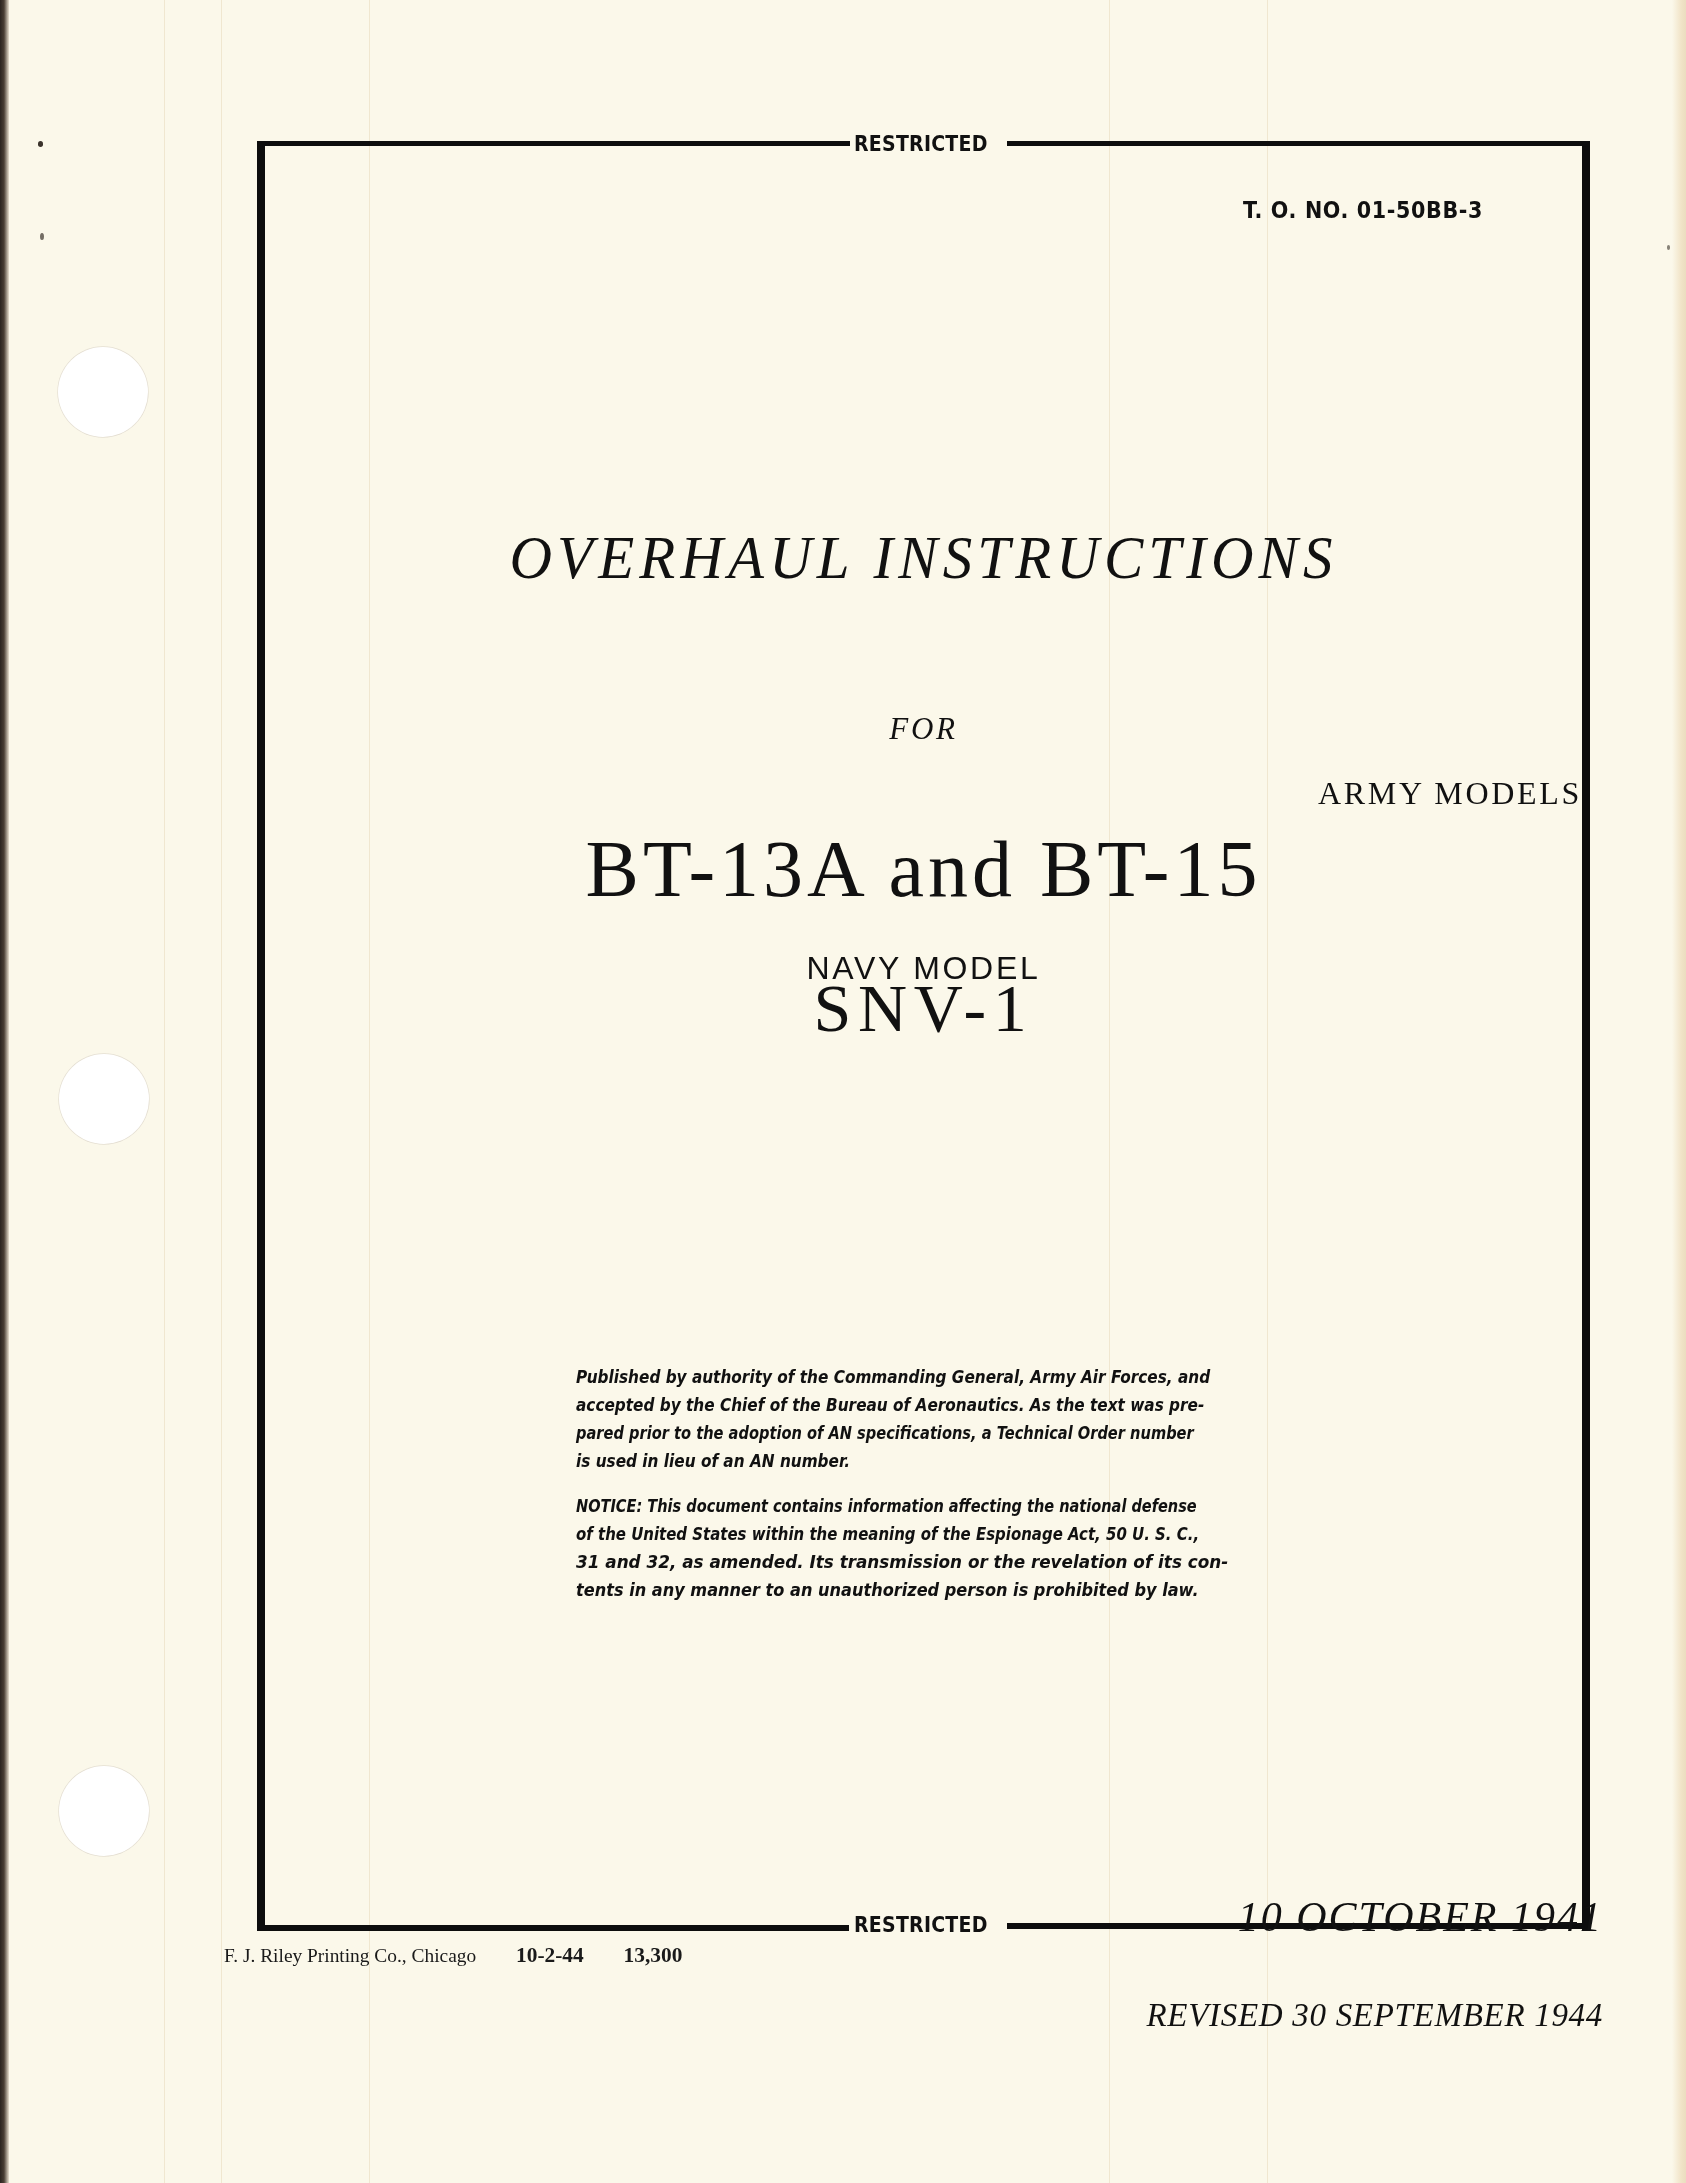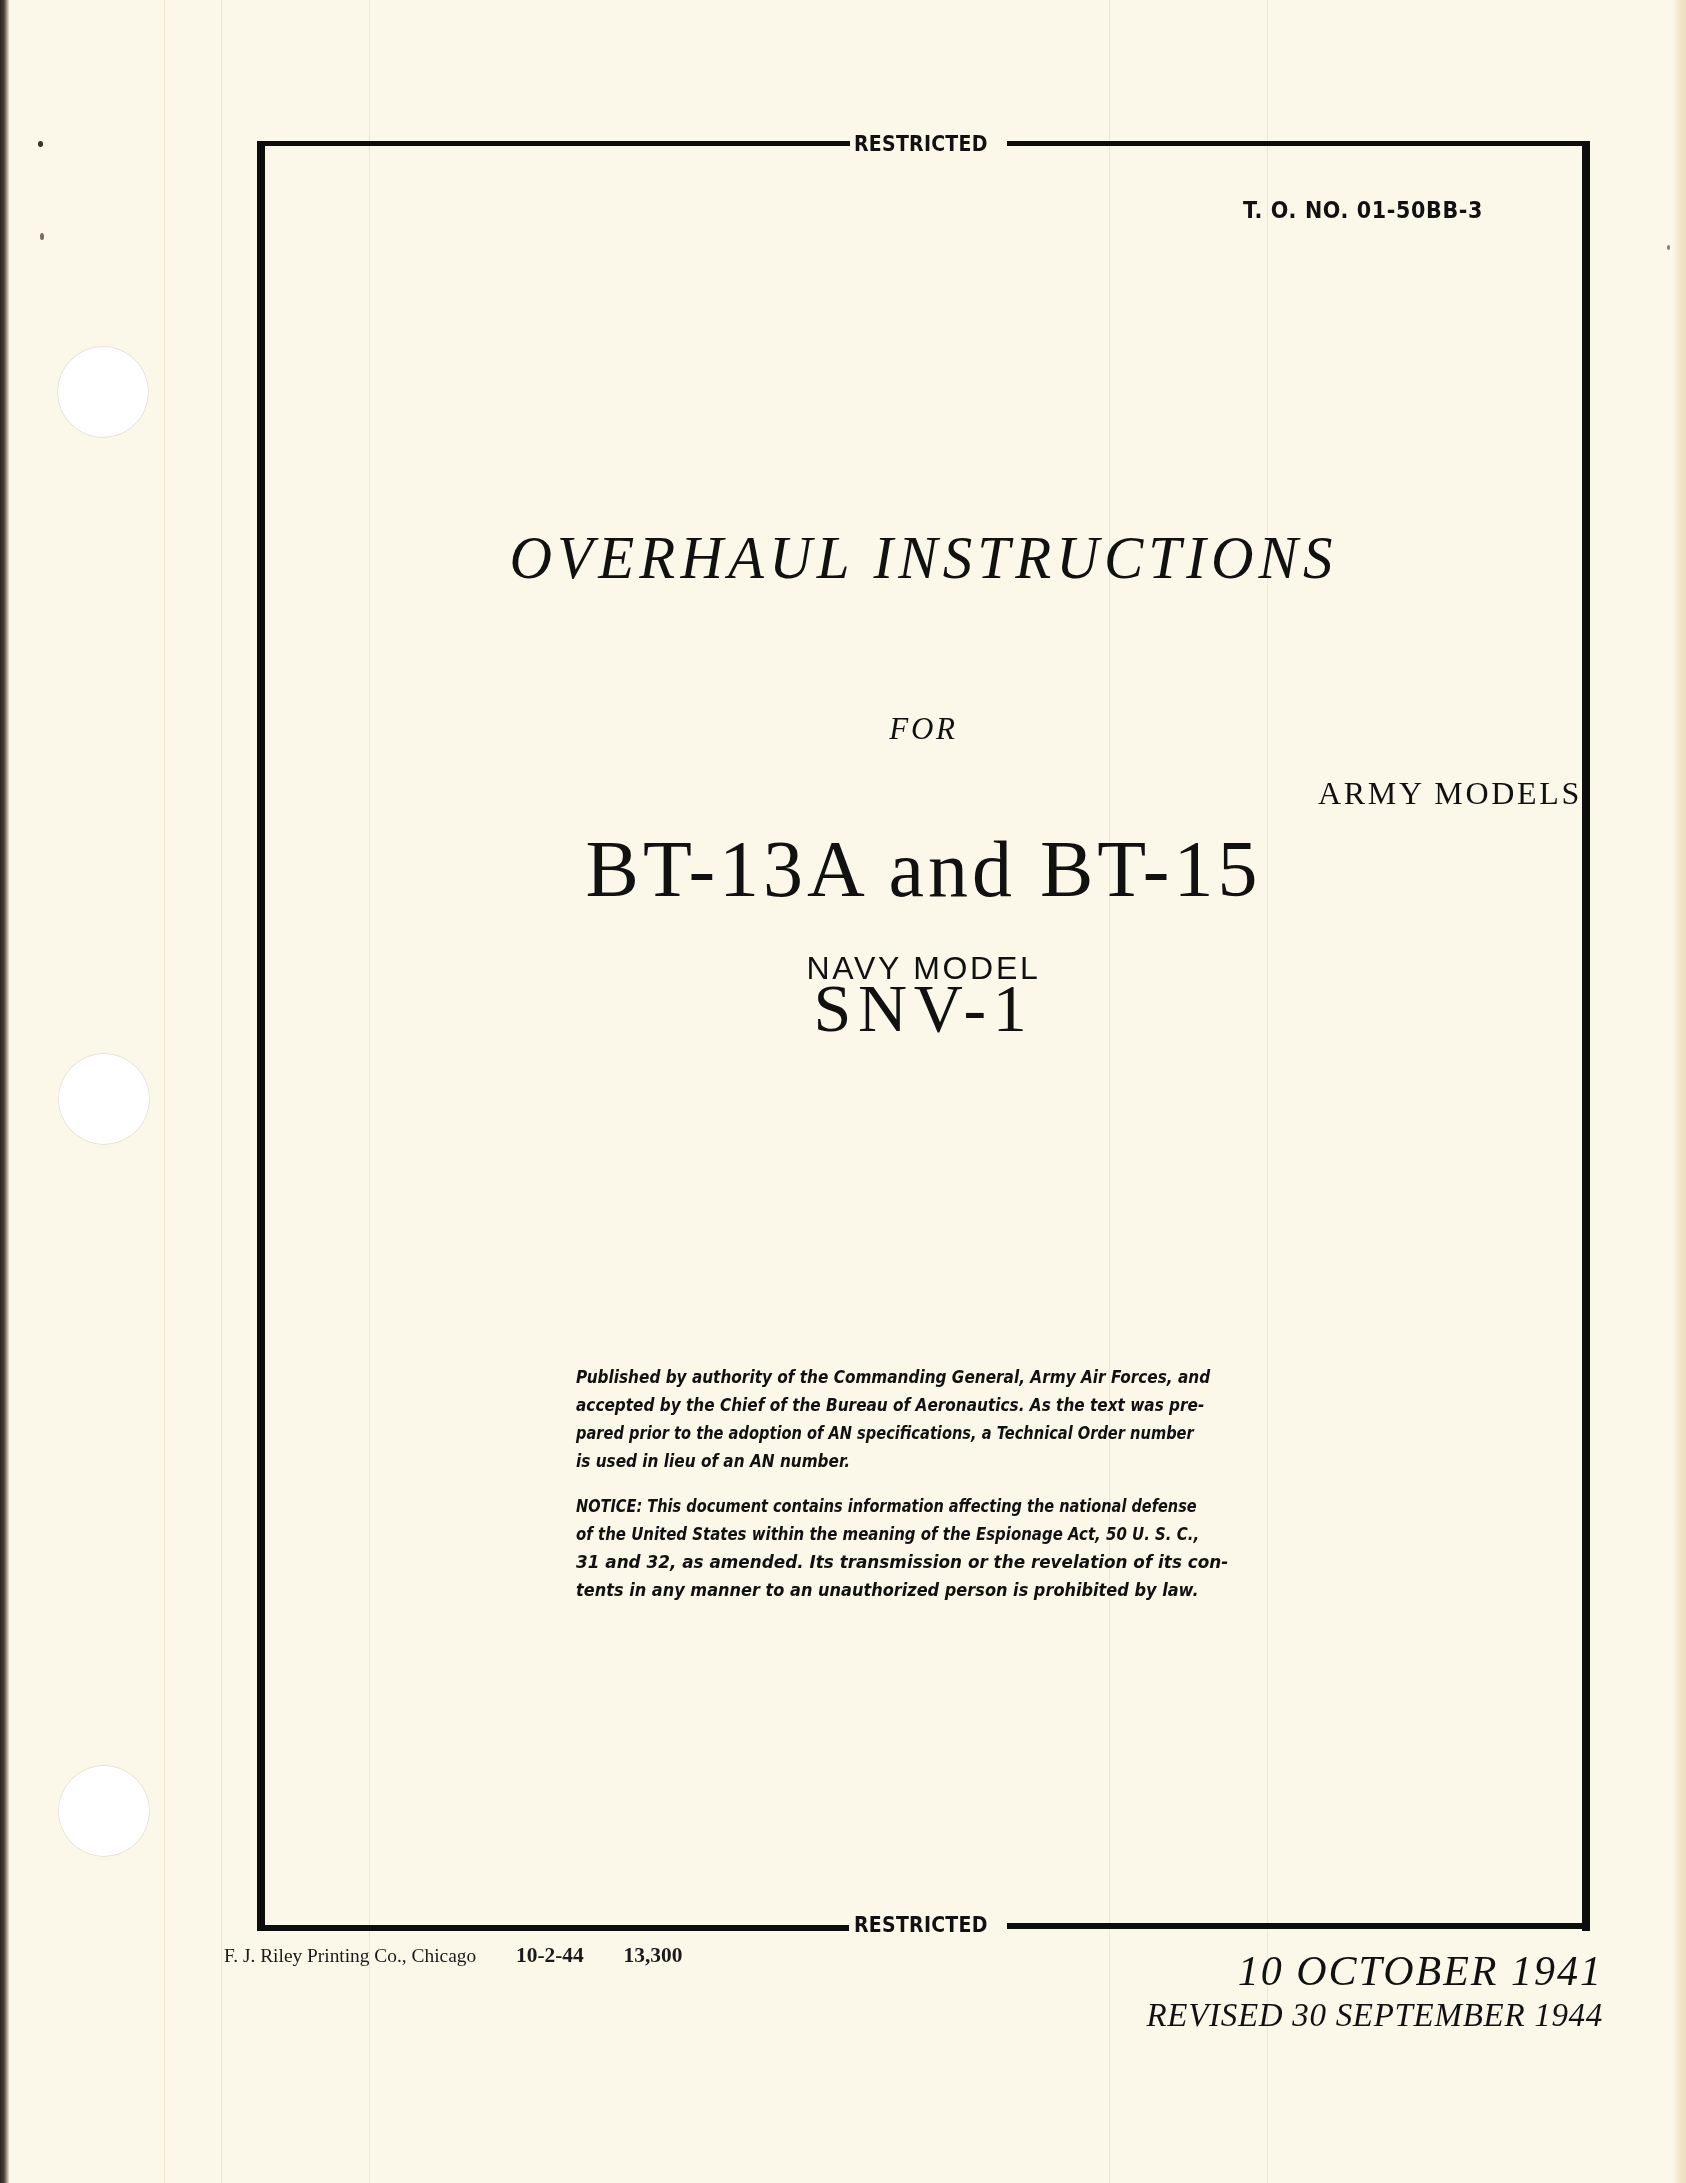--- a/index.html
+++ b/index.html
@@ -194,21 +194,21 @@
       color: #1a1a1a;
     }
     .printer .num {
       font-weight: bold;
       font-size: 21.4px;
       margin-left: 35px;
     }
 
     .date-main {
       position: absolute;
-      right: 84px; top: 1950px;
+      right: 84px; top: 1896px;
       font-family: "Liberation Serif", serif;
       font-style: italic;
       font-size: 42px;
       letter-spacing: 2px;
       white-space: nowrap;
       line-height: 1;
     }
     .date-revised {
       position: absolute;
       right: 84px; top: 1999px;

